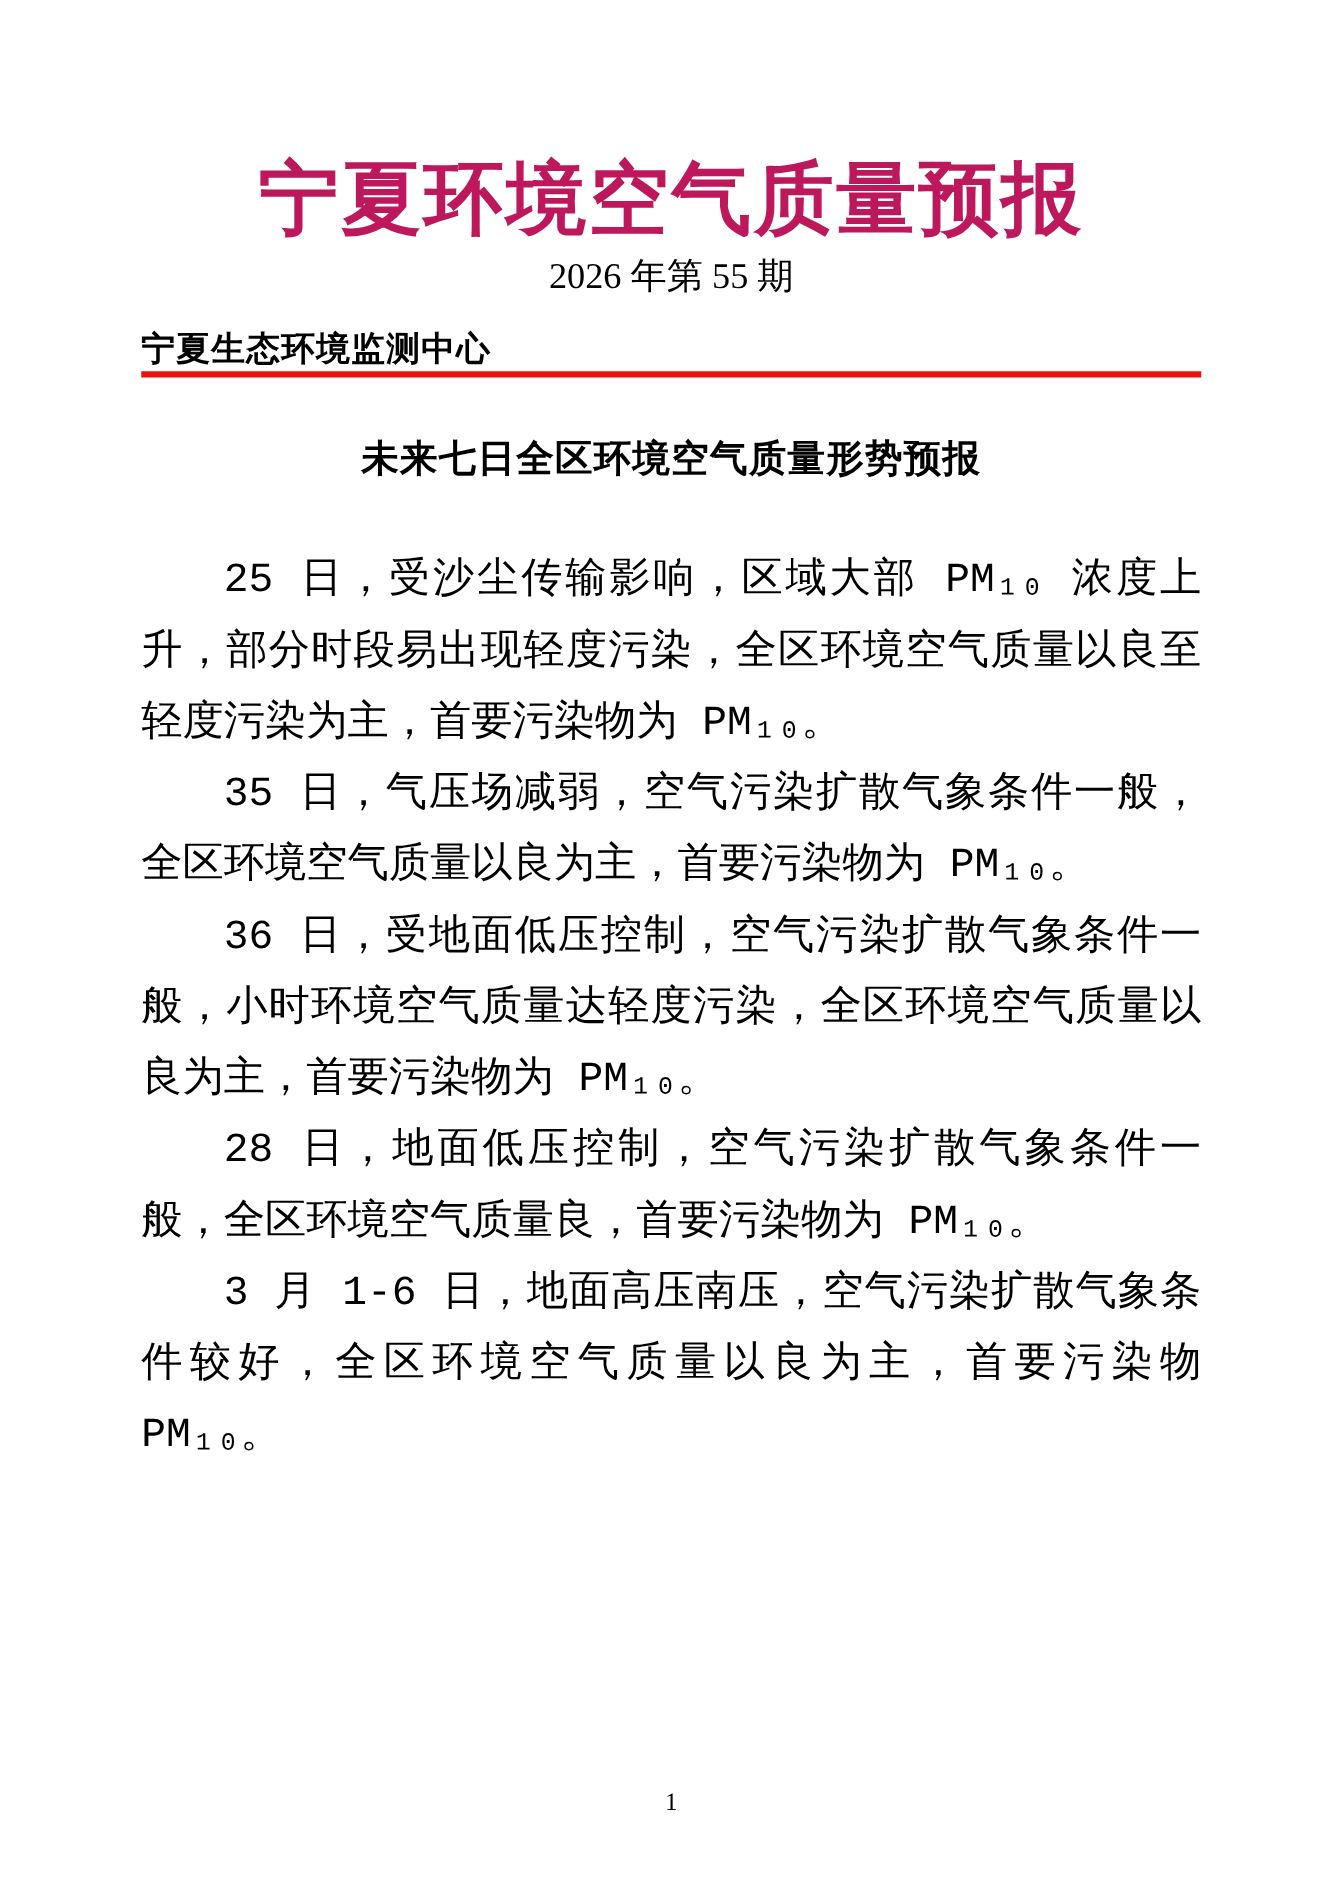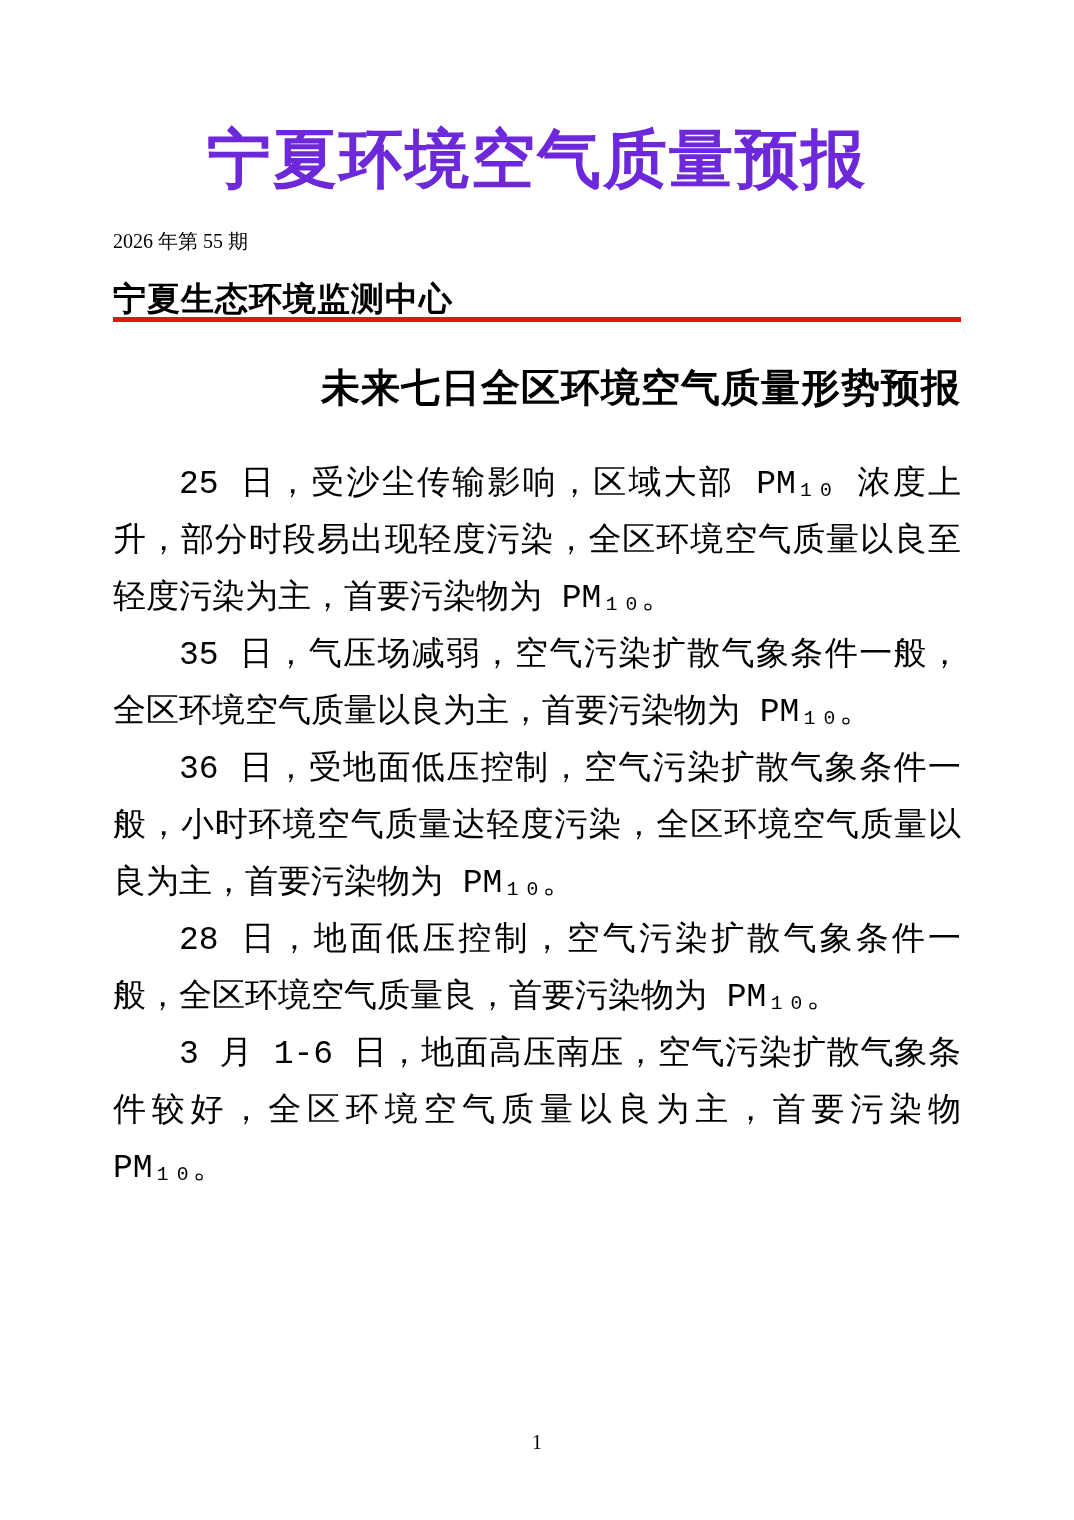--- a/index.html
+++ b/index.html
@@ -20,60 +20,59 @@
     width: 848px;
     margin: 0 auto;
     padding-top: 118px;
   }
   .doc-title {
     margin: 0;
     text-align: center;
     font-size: 64px;
     line-height: 83px;
     font-weight: bold;
-    color: #6d28d9;
+    color: #be185d;
     font-family: "Liberation Serif", "DejaVu Serif", serif;
     letter-spacing: 2px;
     white-space: nowrap;
   }
   .issue-line {
-    margin-top: 20px;
-    text-align: left;
-    font-size: 20px;
+    text-align: center;
+    font-size: 29px;
     line-height: 40px;
     font-family: "Liberation Serif", "DejaVu Serif", serif;
   }
   .org-row {
     margin-top: 22px;
     display: flex;
     justify-content: space-between;
     align-items: flex-end;
     font-weight: bold;
-    font-size: 33px;
+    font-size: 27px;
     line-height: 32px;
     white-space: nowrap;
   }
   .org-name {
     font-family: "Liberation Sans", "DejaVu Sans", sans-serif;
     letter-spacing: 1px;
   }
   .org-date {
     font-family: "Liberation Serif", "DejaVu Serif", serif;
     letter-spacing: 1px;
   }
   .red-rule {
     margin-top: 2px;
     height: 5px;
     background: #ee1111;
     border: none;
   }
   .section-title {
     margin: 44px 0 0 0;
-    text-align: right;
-    font-size: 39px;
+    text-align: center;
+    font-size: 30px;
     line-height: 44px;
     font-weight: bold;
     font-family: "Liberation Sans", "DejaVu Sans", sans-serif;
     letter-spacing: 1px;
     white-space: nowrap;
   }
   .body-text {
     margin-top: 46px;
     font-size: 33px;
     line-height: 57px;

